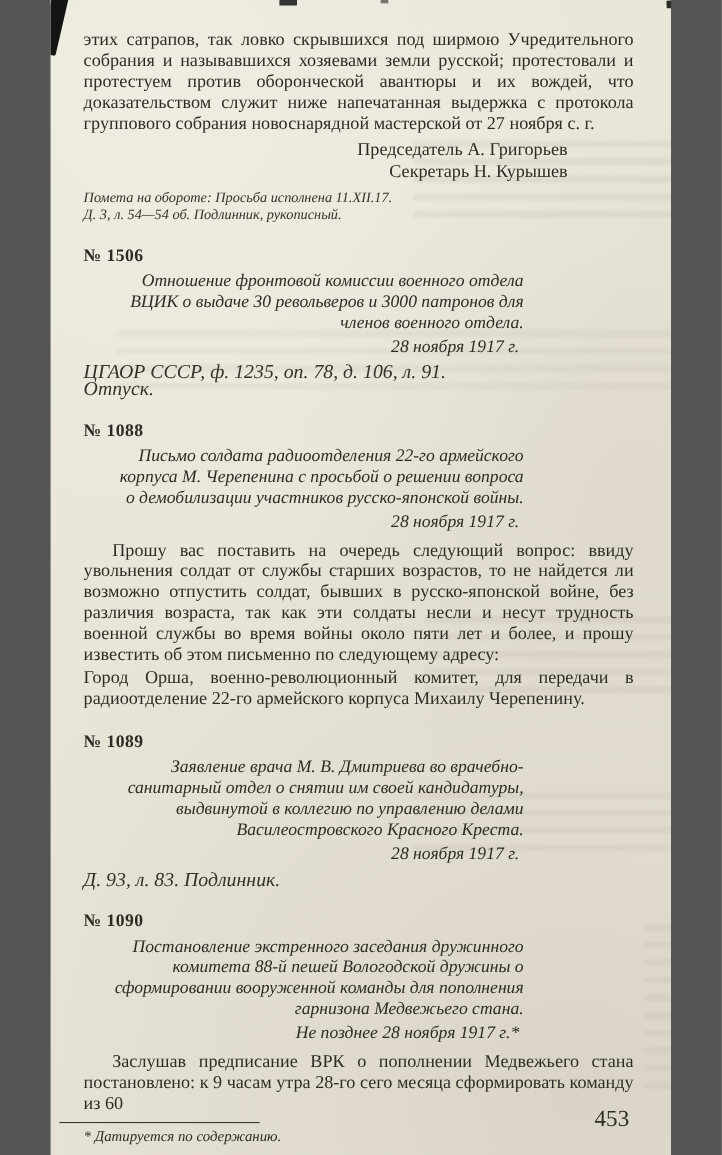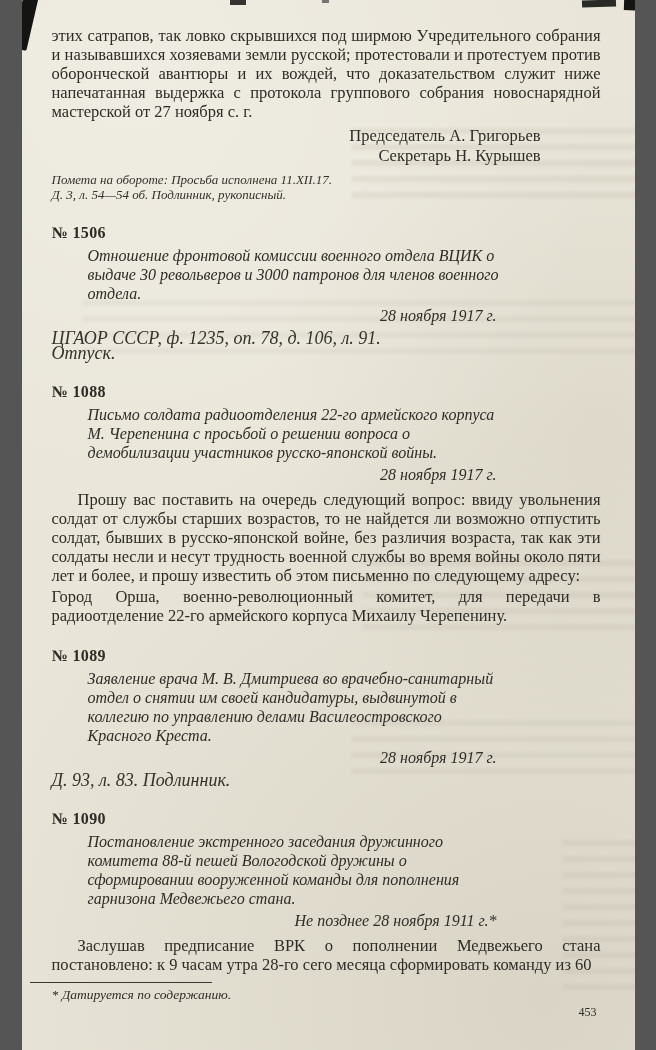--- a/index.html
+++ b/index.html
@@ -1,18 +1,18 @@
 <!DOCTYPE html>
 <html><head>
 <meta charset="utf-8">
 <style>
   html,body { margin:0; padding:0; background:#555; }
   .page {
     position:relative;
-    width:613px; height:1050px;
+    width:564px; height:1050px;
     margin:0 auto;
     background:
       radial-gradient(circle at 18% 8%, rgba(255,255,255,.28), transparent 45%),
       radial-gradient(circle at 85% 95%, rgba(120,110,88,.14), transparent 55%),
       radial-gradient(circle at 95% 40%, rgba(130,120,95,.10), transparent 40%),
       #e9e5d8;
     font-family:"Liberation Serif","DejaVu Serif",serif;
     color:#2e2c26;
     overflow:hidden;
   }
@@ -20,37 +20,37 @@
 
   .intro { font-size:16.5px; line-height:19px; text-align:justify; margin:0; }
 
   .sigs { margin:5px 60px 0 0; text-align:right; font-size:16.5px; line-height:20px; }
 
   .notes { margin-top:6px; font-size:13px; line-height:15px; font-style:italic; color:#34322b; }
 
   .doc { margin-top:22px; }
   .doc-number { font-weight:bold; font-size:16px; line-height:18px; letter-spacing:.4px; }
   .abstract {
-    margin:4px 100px 0 36px;
-    font-style:italic; font-size:16px; line-height:19px;
+    margin:4px 100px 0 25px;
+    font-style:italic; font-size:16px; line-height:19px;text-align:right;
   }
   .date {
     margin:3px 104px 0 0;
     text-align:right; font-style:italic; font-size:16px; line-height:19px;
   }
   .body-par { margin:6px 0 0 0; font-size:16.5px; line-height:19px; text-align:justify; }
   .body-par.indent { text-indent:26px; }
   .body-par.tight { margin-top:2px; }
   .refs { margin-top:6px; font-size:18px; line-height:15px; font-style:italic; color:#34322b; }
 
   .footnote { margin-top:8px; }
   .footnote-rule { width:182px; height:0; border-top:1px solid #3a382f; margin-left:-22px; }
   .footnote-text { margin-top:4px; font-style:italic; font-size:13.5px; line-height:15px; }
 
-  .page-number { position:absolute; top:1005px; right:38px; font-size:12px; }
+  .page-number { position:absolute; top:1005px; right:38px; font-size:21px; }
 
   
   .artifact { position:absolute; background:#141412; }
   .a1 { left:-4px; top:-8px; width:15px; height:58px; transform:rotate(13deg); border-radius:2px; }
   .a2 { left:208px; top:0; width:16px; height:5px; opacity:.85; }
   .a3 { left:300px; top:0; width:7px; height:3px; opacity:.55; }
   .a4 { left:560px; top:0; width:34px; height:7px; transform:rotate(-2deg); opacity:.9; }
   .a5 { left:602px; top:-2px; width:52px; height:13px; transform:rotate(2deg); }
   .a6 { left:646px; top:14px; width:10px; height:30px; transform:rotate(-6deg); opacity:.9; }
 
@@ -125,21 +125,21 @@
       <div class="abstract">Заявление врача М. В. Дмитриева во врачебно-санитарный отдел о снятии им своей кандидатуры, выдвинутой в коллегию по управлению делами Василеостровского Красного Креста.</div>
       <div class="date">28 ноября 1917 г.</div>
       <div class="refs">
         <div>Д. 93, л. 83. Подлинник.</div>
       </div>
     </div>
 
     <div class="doc">
       <div class="doc-number">№ 1090</div>
       <div class="abstract">Постановление экстренного заседания дружинного комитета 88-й пешей Вологодской дружины о сформировании вооруженной команды для пополнения гарнизона Медвежьего стана.</div>
-      <div class="date">Не позднее 28 ноября 1911 г.*</div>
+      <div class="date">Не позднее 28 ноября 1917 г.*</div>
       <p class="body-par indent">Заслушав предписание ВРК о пополнении Медвежьего стана постановлено: к 9 часам утра 28-го сего месяца сформировать команду из 60</p>
     </div>
 
     <div class="footnote">
       <div class="footnote-rule"></div>
       <div class="footnote-text">* Датируется по содержанию.</div>
     </div>
 
   </div>
 

